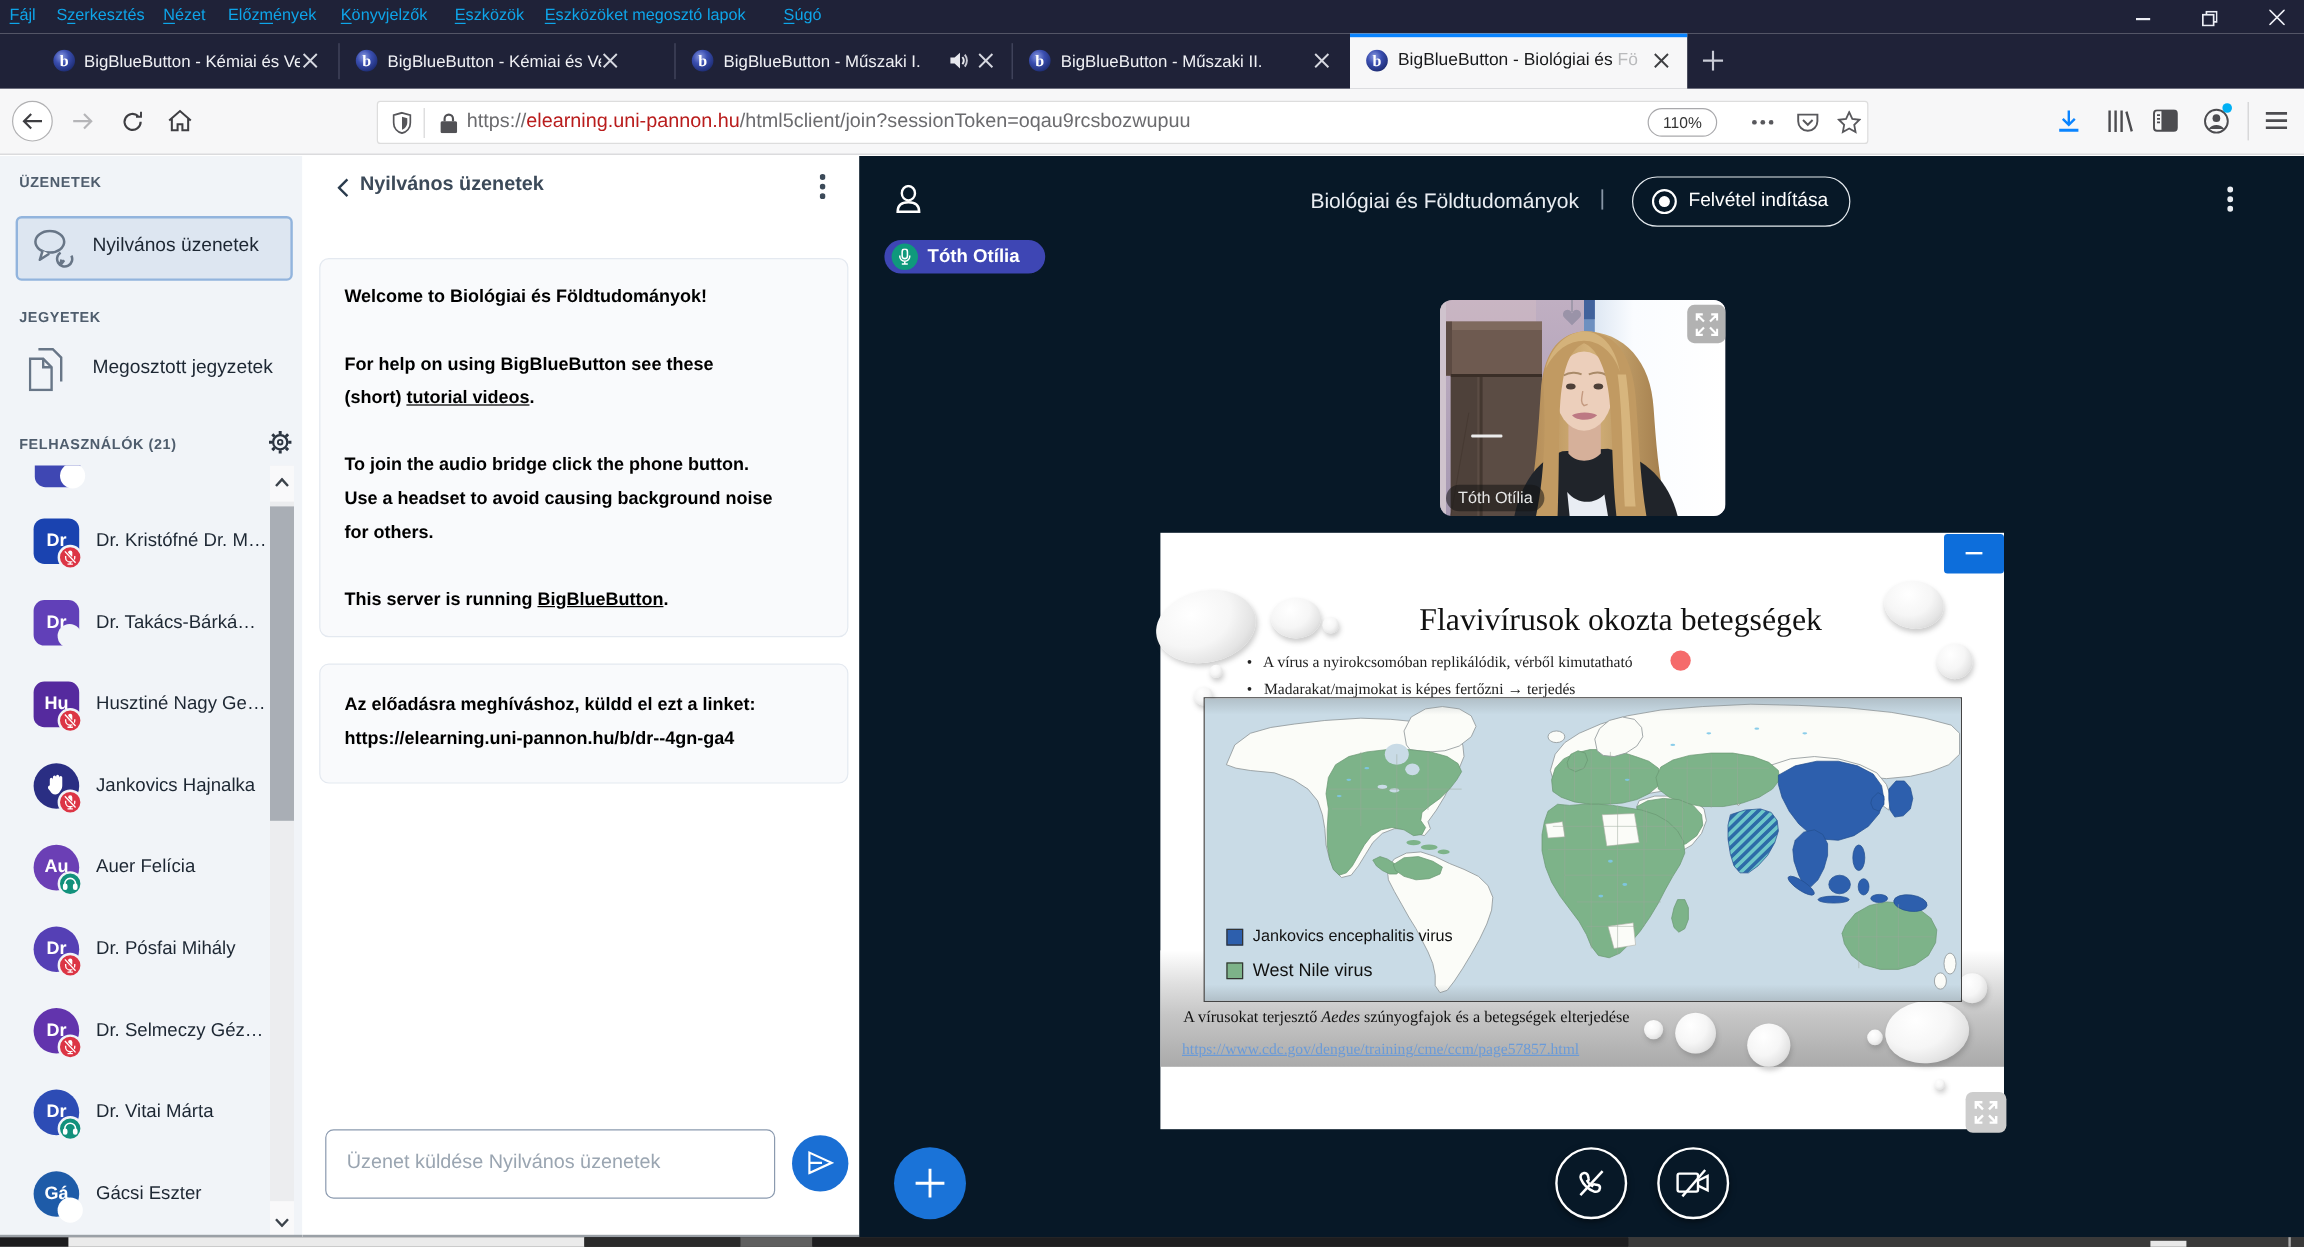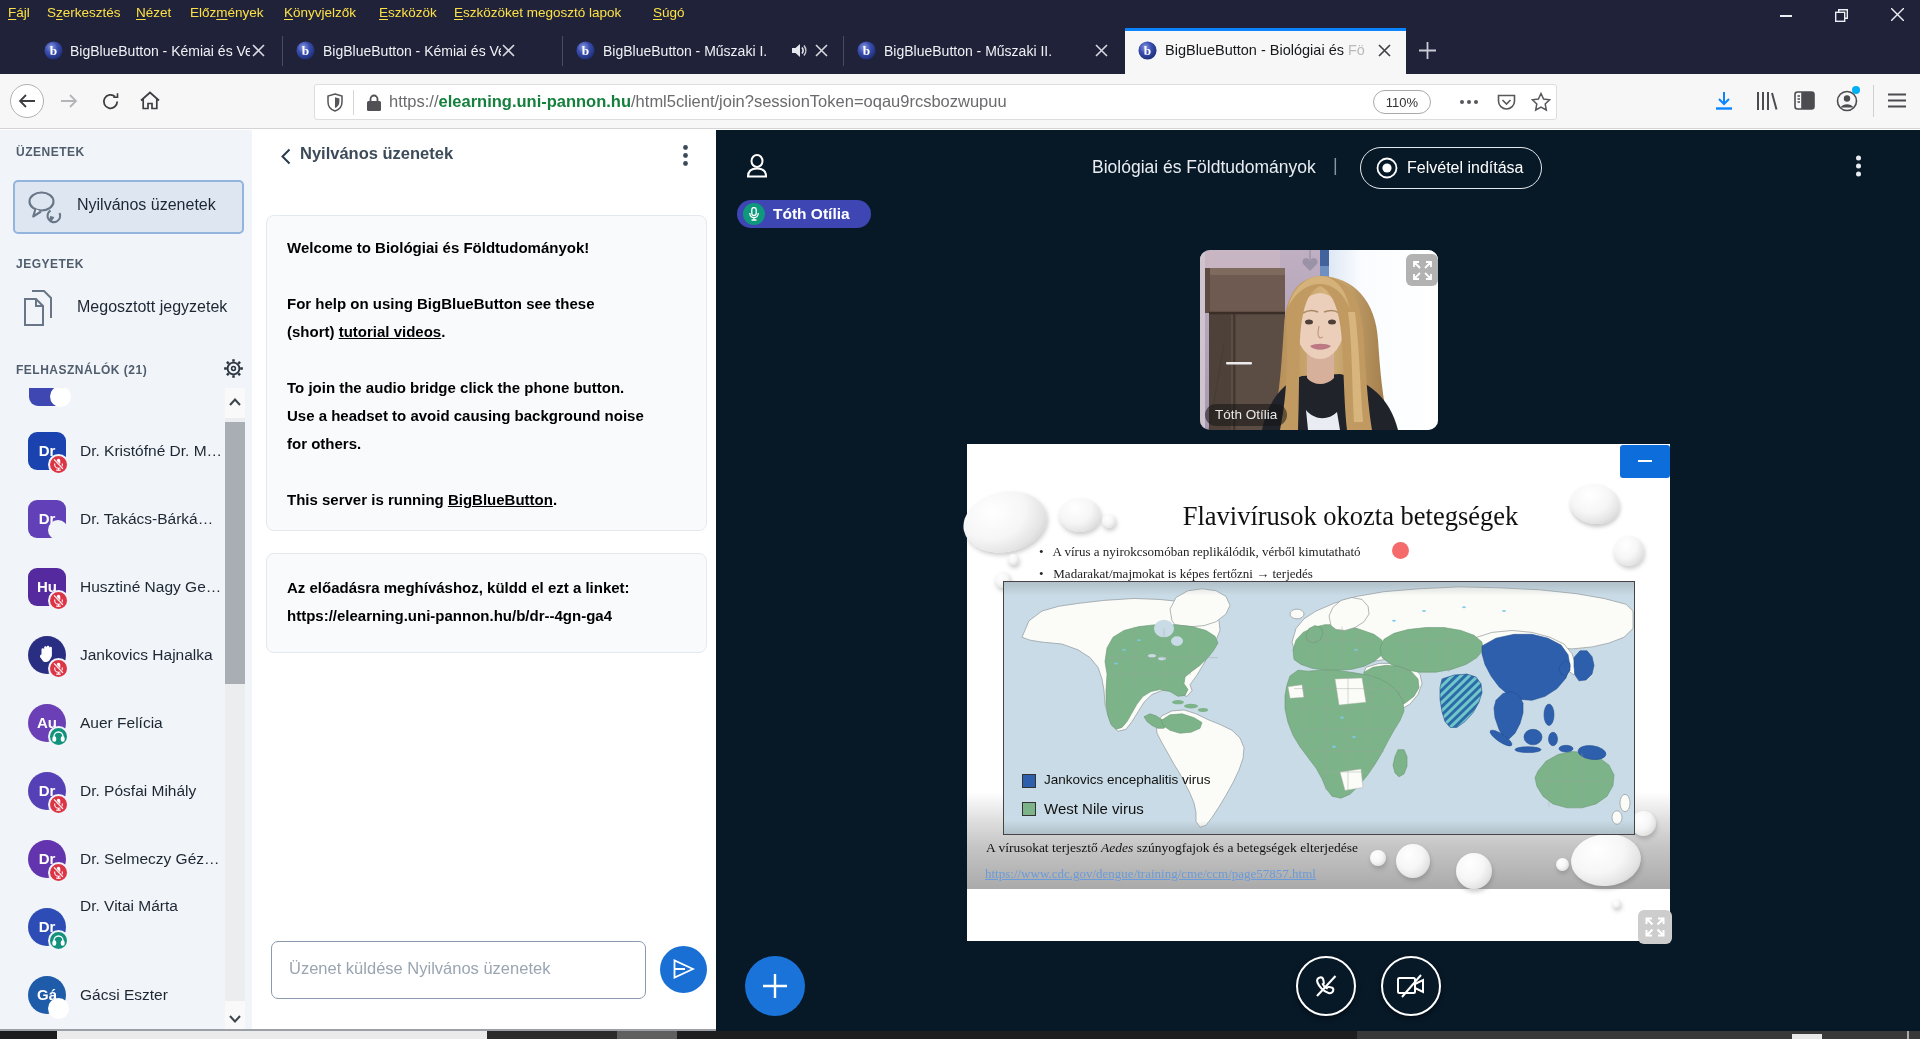--- a/index.html
+++ b/index.html
@@ -1,34 +1,34 @@
 <!DOCTYPE html>
 <html><head>
 <meta charset="utf-8">
 <style>
   * { margin:0; padding:0; box-sizing:border-box; }
   html,body { width:1920px; height:1039px; overflow:hidden; font-family:"Liberation Sans", sans-serif; }
   #page { position:absolute; top:0; left:0; width:1920px; height:1039px; background:#fff; }
   .abs { position:absolute; }
 
   
-  #menubar { top:0; left:0; width:1920px; height:28px; background:#1f2238; color:#fde047; font-size:13.5px; }
+  #menubar { top:0; left:0; width:1920px; height:28px; background:#1f2238; color:#0ea5e9; font-size:13.5px; }
   #menubar .mi { position:absolute; top:5px; }
   #menubar u { text-decoration:underline; text-underline-offset:2px; }
   #tabbar { top:28px; left:0; width:1920px; height:46px; background:#1f2238; }
   .tab { position:absolute; top:0; height:46px; color:#f0f1f5; font-size:14.5px; }
   .tabsep { position:absolute; top:8px; width:1px; height:30px; background:#484b63; }
   .tab .fav { position:absolute; left:13px; top:13px; width:19px; height:19px; }
   .tab .ttl { position:absolute; left:40px; top:15px; white-space:nowrap; overflow:hidden; font-size:14px; }
   #activetab { position:absolute; left:1125px; top:0; width:281px; height:46px; background:#f7f7f8; color:#17181a; }
   #activetab .stripe { position:absolute; top:0; left:0; width:281px; height:3px; background:#0a84ff; }
   #navbar { top:74px; left:0; width:1920px; height:55px; background:#f7f7f8; border-bottom:1px solid #d4d4d6; }
   #urlbar { position:absolute; left:314px; top:10px; width:1243px; height:36px; background:#fff; border:1px solid #ddd; border-radius:3px; }
   .urltext { position:absolute; left:74px; top:7px; font-size:16.5px; color:#6b6b6e; white-space:nowrap; }
-  .urltext b { color:#15803d; font-weight:bold; }
+  .urltext b { color:#b91c1c; font-weight:normal; }
   #zoompill { position:absolute; left:1058px; top:5px; width:58px; height:24px; border:1px solid #a9a9ac; border-radius:12px; font-size:13px; color:#333; text-align:center; line-height:23px; }
 
   
   #content { top:130px; left:0; width:1920px; height:901px; }
   #sidebar { left:0; top:0; width:252px; height:901px; background:#f1f4f8; }
   #chatpanel { left:252px; top:0; width:464px; height:901px; background:#fff; }
   #mainarea { left:716px; top:0; width:1204px; height:901px; background:#071827; }
 
   .sidelabel { position:absolute; left:16px; font-size:12px; font-weight:bold; color:#4f5d6d; letter-spacing:0.5px; }
   .itemtext { font-size:16px; color:#1d2733; font-weight:500; }
@@ -327,21 +327,21 @@
           </svg>
         <div class="uname" style="top:462px">Dr. Selmeczy Géz…</div>
 
         <div class="ava view" style="left:28px;top:520px;background:#2d4cb5">Dr</div>
         <div class="badge" style="left:48px;top:542px;background:#12917c"></div>
         <svg class="abs" style="left:52px;top:546px" width="13" height="12" fill="none" stroke="#fff" stroke-width="1.3">
             <path d="M2 9 V6.5 a4.5 4.5 0 0 1 9 0 V9"></path>
             <rect x="1" y="7" width="2.6" height="4" rx="1.2" fill="#fff"></rect>
             <rect x="9.4" y="7" width="2.6" height="4" rx="1.2" fill="#fff"></rect>
           </svg>
-        <div class="uname" style="top:509px">Dr. Vitai Márta</div>
+        <div class="uname" style="top:530px">Dr. Vitai Márta</div>
 
         <div class="ava view" style="left:28px;top:588px;background:#1e5ba8">Gá</div>
         <div class="abs" style="left:48px;top:610px;width:21px;height:21px;border-radius:50%;background:#fff"></div>
         <div class="uname" style="top:598px">Gácsi Eszter</div>
       </div>
 
       <div class="abs" style="left:225px;top:258px;width:20px;height:643px;background:#ecedef"></div>
       <div class="abs" style="left:225px;top:258px;width:20px;height:30px;background:#f9f9fa"></div>
       <svg class="abs" style="left:229px;top:268px" width="12" height="8" fill="none" stroke="#3c434b" stroke-width="2">
           <path d="M1 7 L6 1.5 L11 7"></path>

